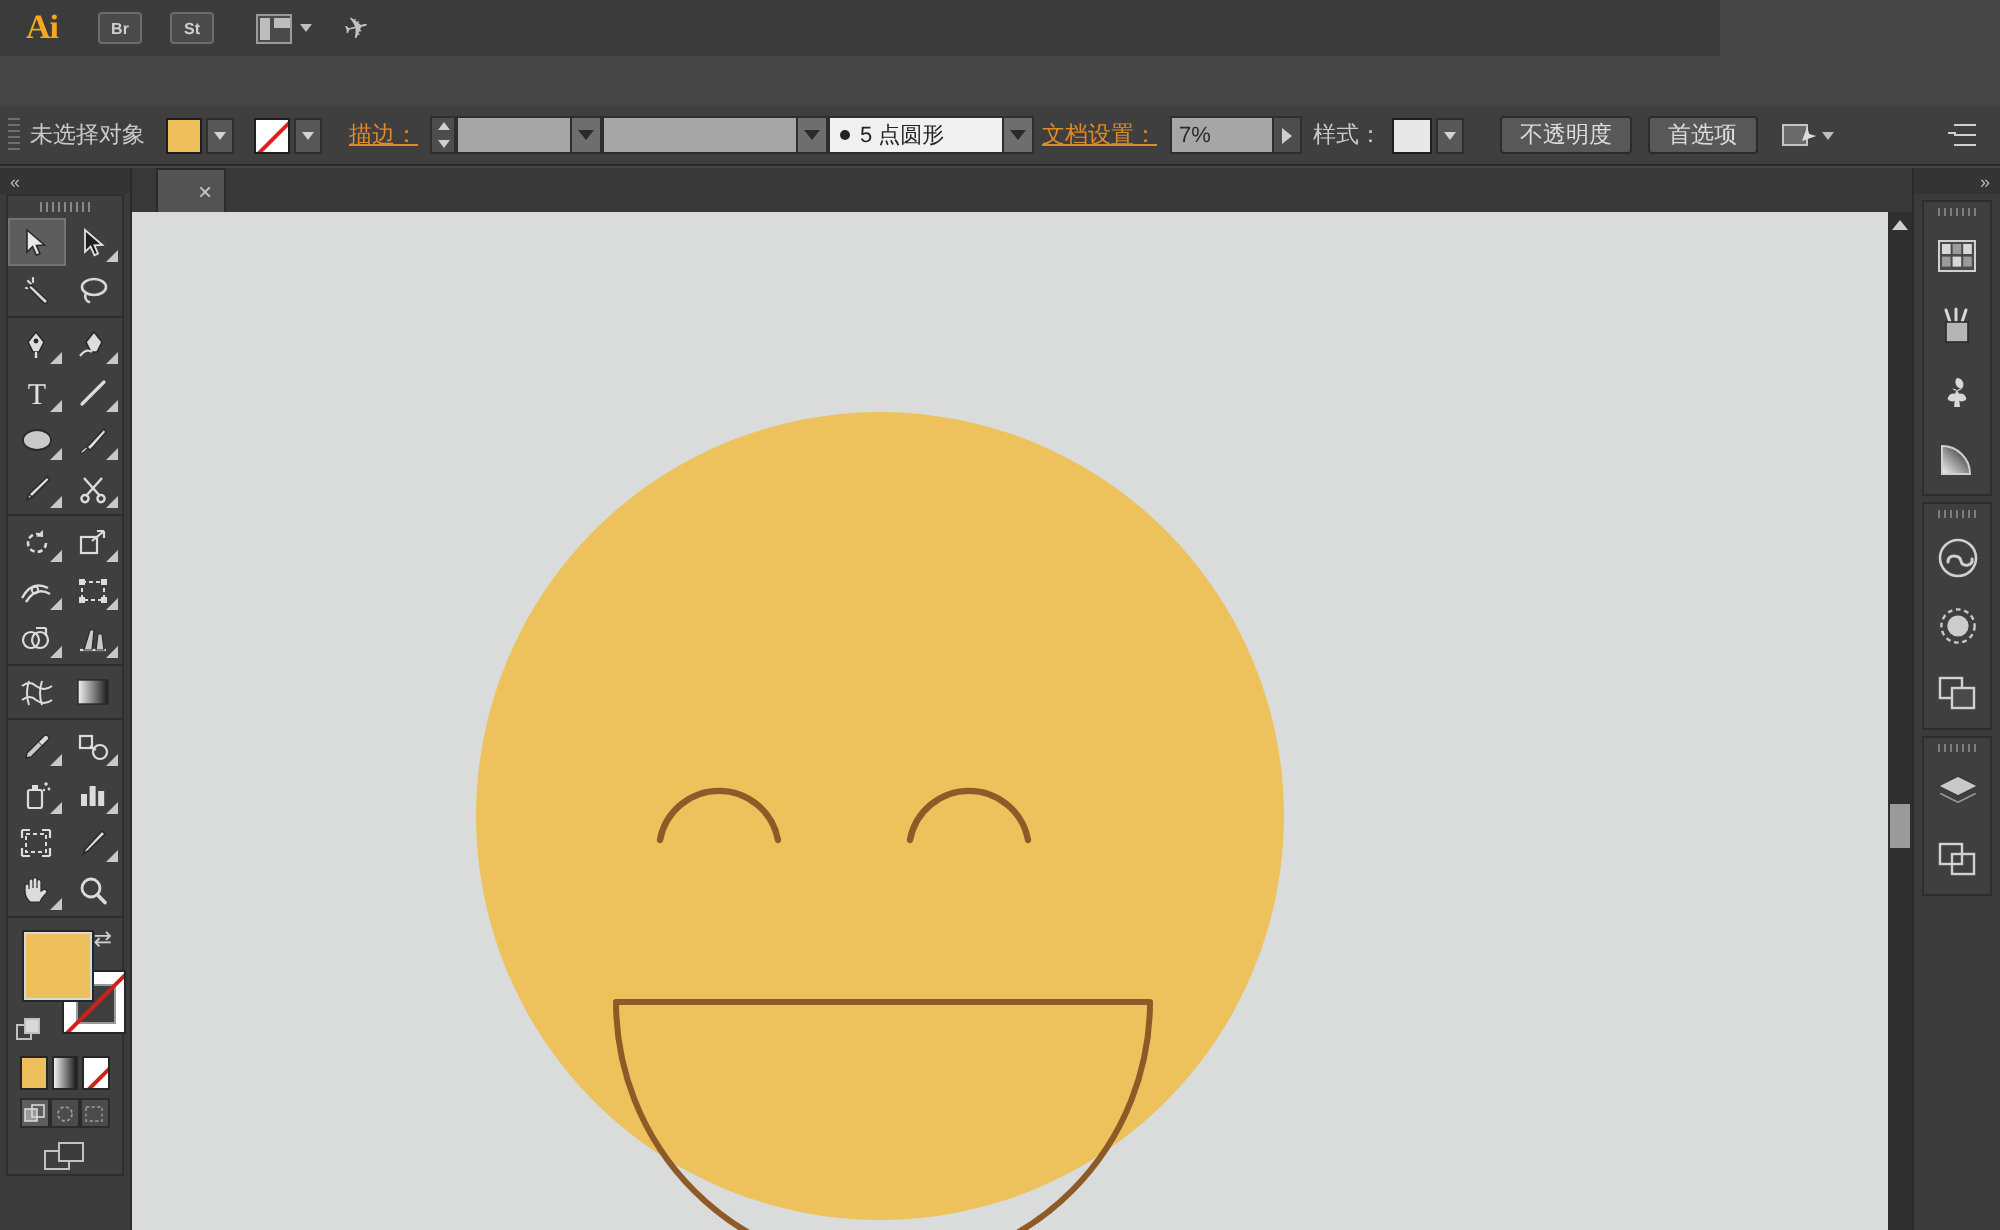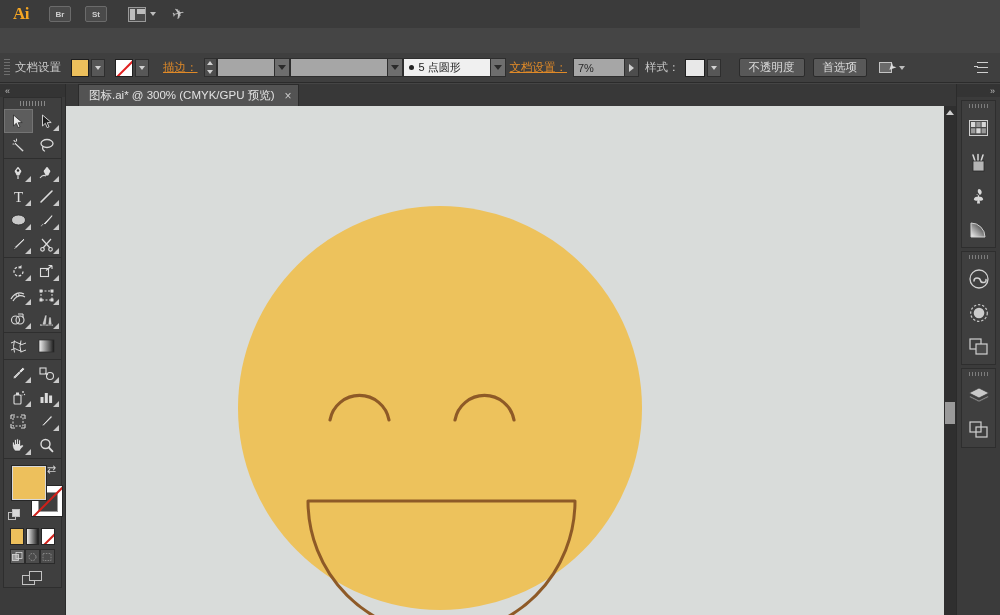--- a/index.html
+++ b/index.html
@@ -308,21 +308,21 @@
       <div class="arrange-ico"></div>
       <div class="caret"></div>
     </div>
     <div class="plane">✈</div>
 
   </div>
 
 
   <div class="controlbar">
     <div class="grip"></div>
-    <div class="cb-label">文档设置</div>
+    <div class="cb-label">未选择对象</div>
 
     <div class="swatch-group">
       <div class="swatch fill"></div>
       <div class="mini-drop">
           <div class="caret"></div>
         </div>
     </div>
     <div class="swatch-group">
       <div class="swatch stroke-none"></div>
       <div class="mini-drop">
@@ -384,21 +384,20 @@
 
     <div class="panel-menu">
       <span></span>
         <span></span>
         <span></span>
     </div>
   </div>
 
   <div class="tabbar">
     <div class="doc-tab">
-      <span>图标.ai* @ 300% (CMYK/GPU 预览)</span>
       <span class="tab-close">×</span>
     </div>
   </div>
 
   <div class="corner-tl"></div>
 
   <div class="toolbar">
     <div class="tb-collapse">«</div>
     <div class="tb-inner">
       <div class="tb-grip">

